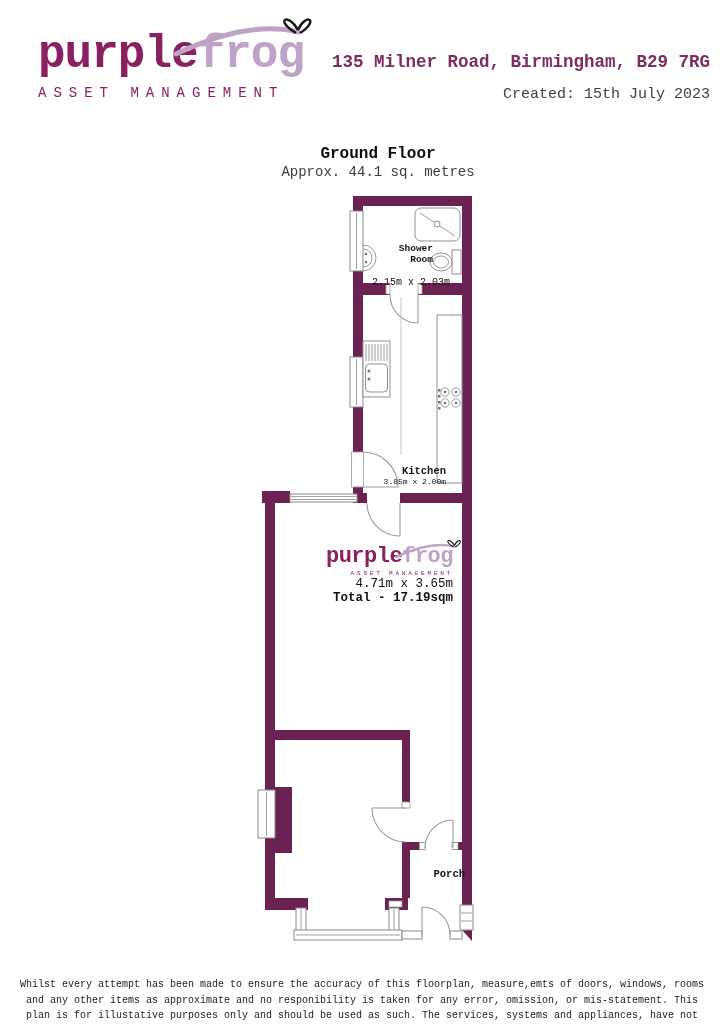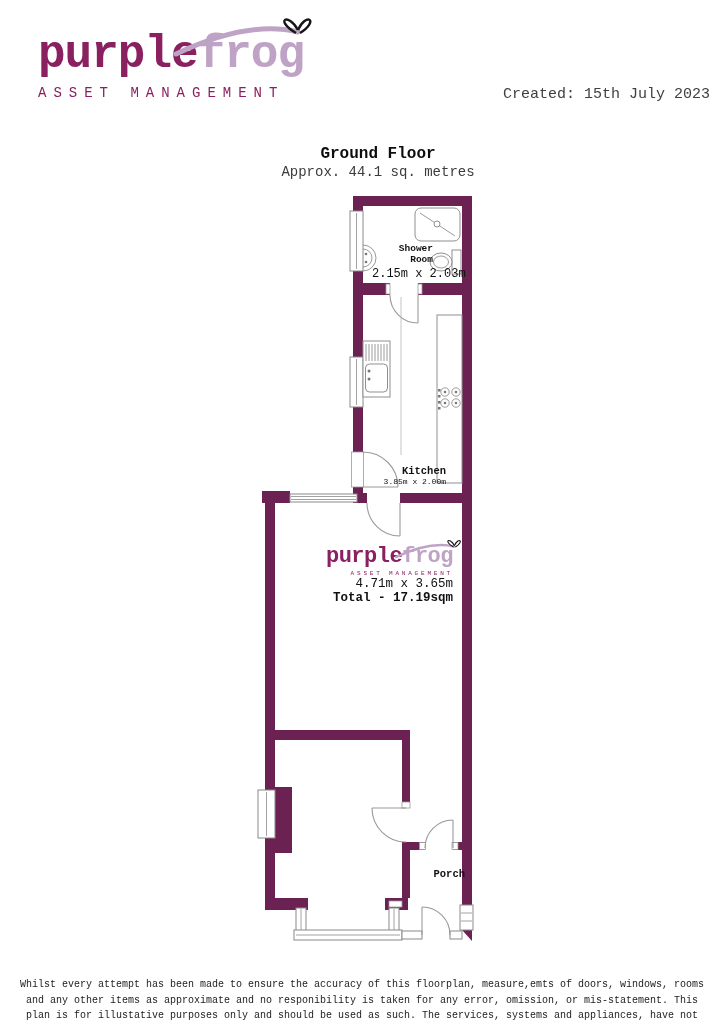--- a/index.html
+++ b/index.html
@@ -37,21 +37,21 @@
   .door{stroke:#9a9a9a;fill:none;stroke-width:1.1}
   .fix{fill:#fff;stroke:#8f8f8f;stroke-width:1}
   .fixline{stroke:#8f8f8f;stroke-width:.9;fill:none}
   .fixdot{fill:#777;stroke:none}
   .frame{fill:#fff;stroke:#9a9a9a;stroke-width:.8}
   .thinline{stroke:#b5b5b5;stroke-width:.8;fill:none}
   
   .lbl{position:absolute;text-align:right;color:#111}
   .rname{font-weight:bold}
   .lbl-shower .rname{font-size:9.5px;line-height:1.15;width:50px;margin:0 auto}
-  .lbl-shower .rdims{font-size:12px;margin-top:1px;white-space:nowrap}
+  .lbl-shower .rdims{font-size:10px;margin-top:11px;white-space:nowrap}
   .lbl-kitchen .rname{font-size:10.5px}
   .lbl-kitchen .rdims{font-size:8px;white-space:nowrap}
   .lbl-lounge .rname{font-size:16.5px;font-weight:bold;margin-top:3px}
   .lbl-lounge .rdims{font-size:12.5px}
   .lbl-lounge .rtotal{font-size:12.5px;font-weight:bold}
   .lbl-bedroom .rname{font-size:12px}
   .lbl-bedroom .rdims{font-size:8.5px;line-height:1.2}
   .lbl-bedroom .rtotal{font-size:11.5px;font-weight:bold}
   .lbl-porch .rname{font-size:10.5px}
   
@@ -70,20 +70,21 @@
     <div class="logo-row">
       <span class="lp">purple</span><span class="lf">frog</span>
       <svg class="logo-fly" viewBox="0 0 150 46">
         <path d="M6 42 Q 78 8 128 20" stroke="var(--brand-light)" stroke-width="5" fill="none" stroke-linecap="round"></path>
         <path d="M128 18 C 118 0, 104 8, 126 21" stroke="#161616" stroke-width="2.4" fill="none"></path>
         <path d="M128 18 C 136 0, 150 8, 130 21" stroke="#161616" stroke-width="2.4" fill="none"></path>
       </svg>
     </div>
     <div class="logo-tag">ASSET MANAGEMENT</div>
   </div>
+  <div class="hdr-address">135 Milner Road, Birmingham, B29 7RG</div>
   <div class="hdr-created">Created: 15th July 2023</div>
 
   <div class="plan-title">
     <div class="t">Ground Floor</div>
     <div class="s">Approx. 44.1 sq. metres</div>
   </div>
 
   <svg class="plan" width="724" height="1024" viewBox="0 0 724 1024">
 
     <g class="wall">

